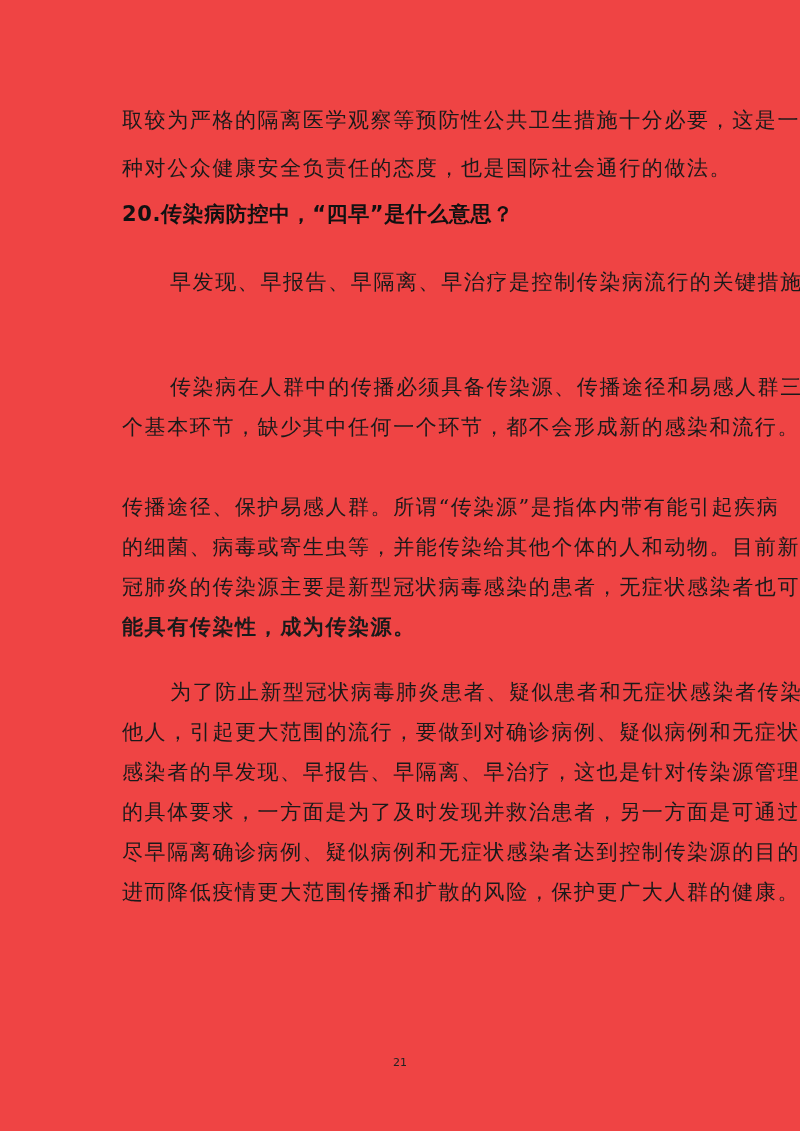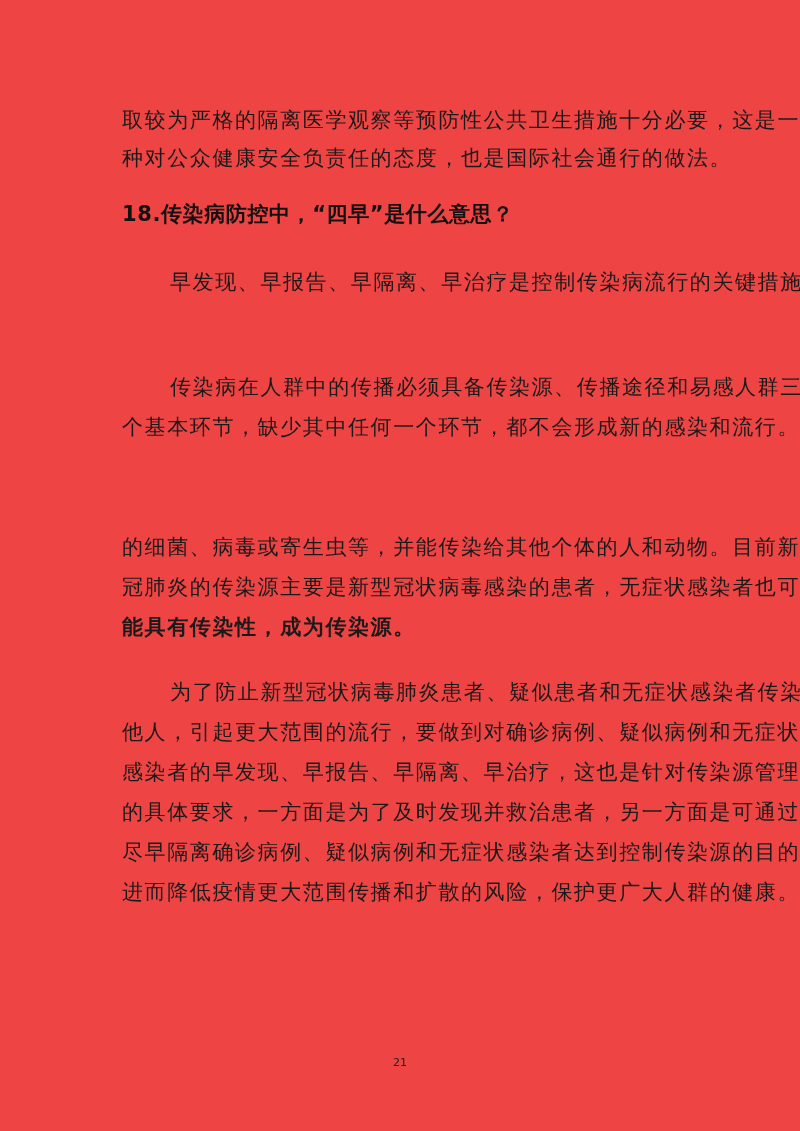--- a/index.html
+++ b/index.html
@@ -59,28 +59,29 @@
       font-size: 11px;
       color: #222222;
     }
   </style>
 </head>
 <body>
 
 <div class="page">
 
   <div class="line" style="top:106px;">取较为严格的隔离医学观察等预防性公共卫生措施十分必要，这是一</div>
-  <div class="line" style="top:146px;font-family:Liberation Mono, monospace;">种对公众健康安全负责任的态度，也是国际社会通行的做法。</div>
+  <div class="line" style="top:154px;">种对公众健康安全负责任的态度，也是国际社会通行的做法。</div>
 
-  <div class="heading" style="top:200px;">18.传染病防控中，“四早”是什么意思？</div>
+  <div class="heading" style="top:200px;">20.传染病防控中，“四早”是什么意思？</div>
 
   <div class="line indent" style="top:268px;">早发现、早报告、早隔离、早治疗是控制传染病流行的关键措施，</div>
 
   <div class="line indent" style="top:373px;">传染病在人群中的传播必须具备传染源、传播途径和易感人群三</div>
   <div class="line" style="top:413px;">个基本环节，缺少其中任何一个环节，都不会形成新的感染和流行。</div>
+  <div class="line" style="top:493px;">传播途径、保护易感人群。所谓“传染源”是指体内带有能引起疾病</div>
   <div class="line" style="top:533px;">的细菌、病毒或寄生虫等，并能传染给其他个体的人和动物。目前新</div>
   <div class="line" style="top:573px;">冠肺炎的传染源主要是新型冠状病毒感染的患者，无症状感染者也可</div>
   <div class="line" style="top:613px;font-weight:bold;">能具有传染性，成为传染源。</div>
 
   <div class="line indent" style="top:678px;">为了防止新型冠状病毒肺炎患者、疑似患者和无症状感染者传染</div>
   <div class="line" style="top:718px;">他人，引起更大范围的流行，要做到对确诊病例、疑似病例和无症状</div>
   <div class="line" style="top:758px;">感染者的早发现、早报告、早隔离、早治疗，这也是针对传染源管理</div>
   <div class="line" style="top:798px;">的具体要求，一方面是为了及时发现并救治患者，另一方面是可通过</div>
   <div class="line" style="top:838px;">尽早隔离确诊病例、疑似病例和无症状感染者达到控制传染源的目的，</div>
   <div class="line" style="top:878px;">进而降低疫情更大范围传播和扩散的风险，保护更广大人群的健康。</div>

